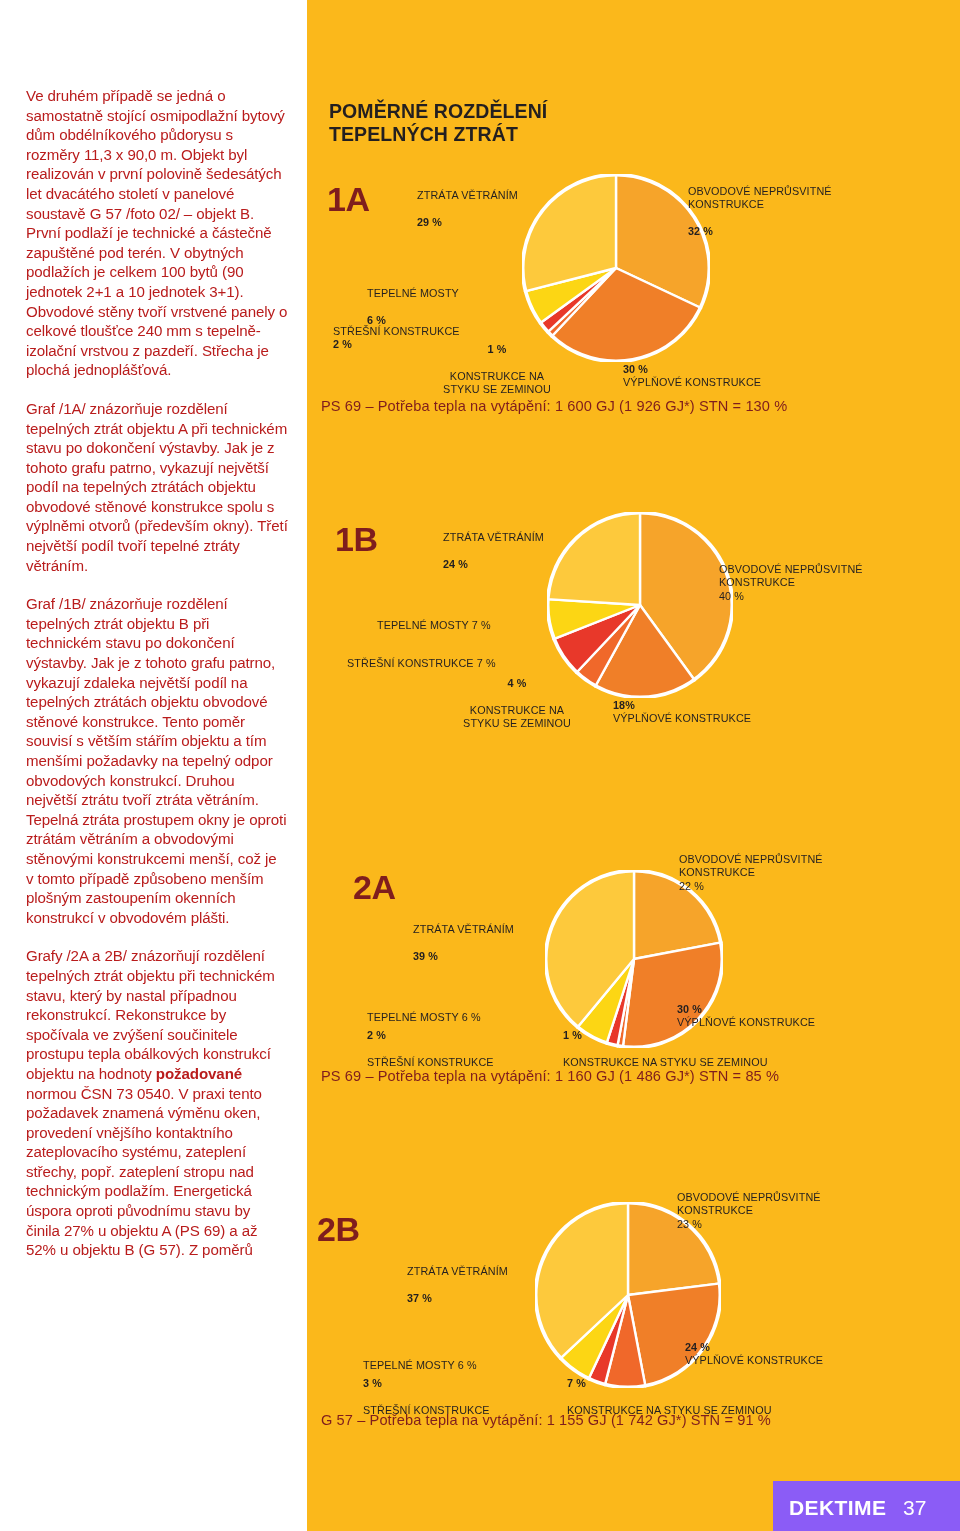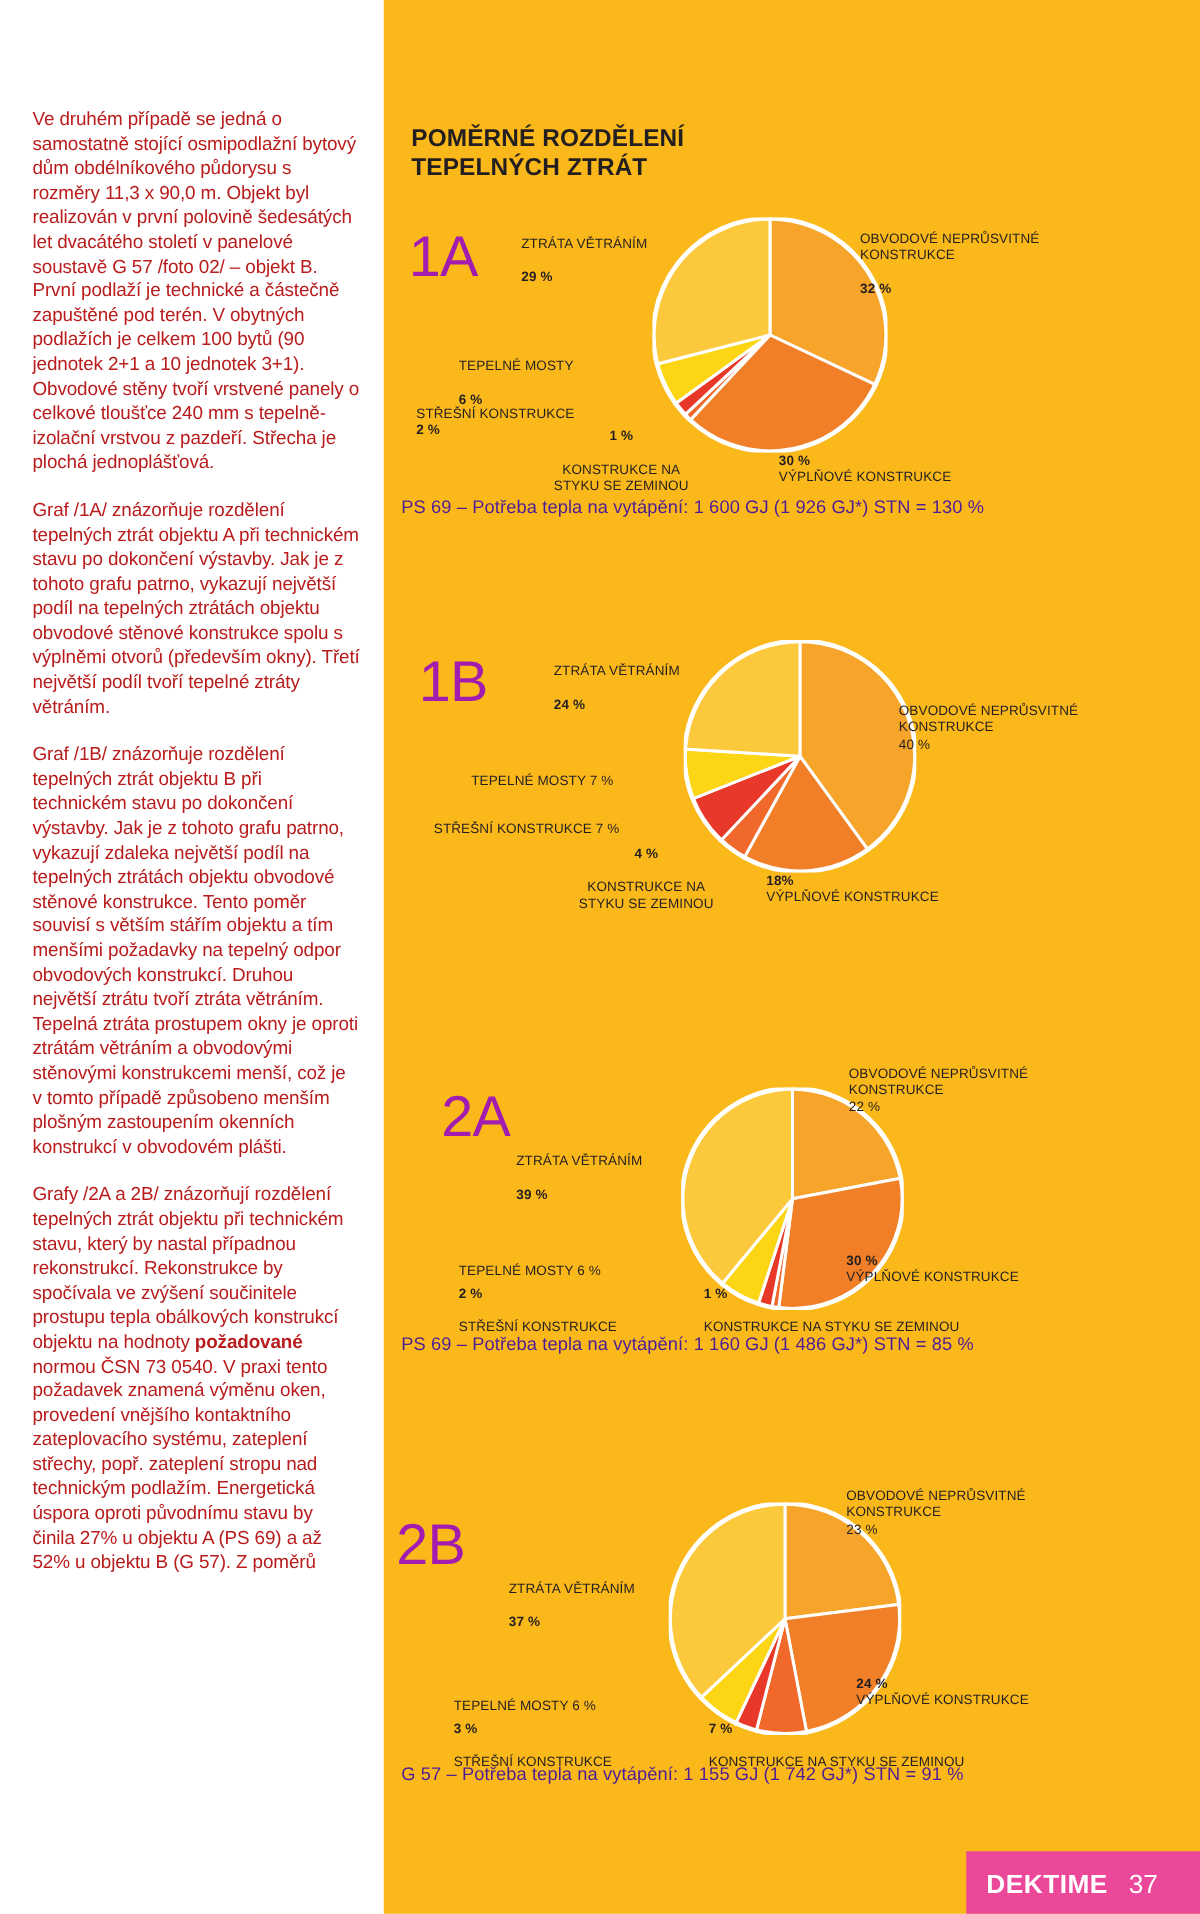--- a/index.html
+++ b/index.html
@@ -57,23 +57,23 @@
 
   
   .chart-block { position: absolute; left: 0; width: 653px; }
   #block-1a { top: 160px; height: 250px; }
   #block-1b { top: 500px; height: 250px; }
   #block-2a { top: 820px; height: 250px; }
   #block-2b { top: 1150px; height: 250px; }
 
   .chart-tag {
     position: absolute;
-    font-size: 46px;
-    font-weight: normal;
-    color: #a21caf;
+    font-size: 34px;
+    font-weight: bold;
+    color: #7f1d1d;
     letter-spacing: -0.5px;
     line-height: 1;
   }
 
   .pie-wrap { position: absolute; }
   .pie-wrap svg { display: block; }
 
   .lbl {
     position: absolute;
     font-size: 10.8px;
@@ -81,33 +81,33 @@
     color: #231f20;
     white-space: pre-line;
     letter-spacing: 0.1px;
   }
   .lbl .pc { font-weight: bold; }
   .lbl.r { }
 
   .caption {
     position: absolute;
     font-size: 14.6px;
-    color: #4c1d95;
+    color: #7f1d1d;
     letter-spacing: 0.1px;
     white-space: nowrap;
   }
 
   
   #footer-bar {
     position: absolute;
     left: 773px;
     top: 1481px;
     width: 187px;
     height: 50px;
-    background: #ec4899;
+    background: #8b5cf6;
   }
   #footer-brand {
     position: absolute;
     left: 16px;
     top: 15px;
     font-size: 21px;
     font-weight: bold;
     color: #ffffff;
     letter-spacing: 0.4px;
   }

